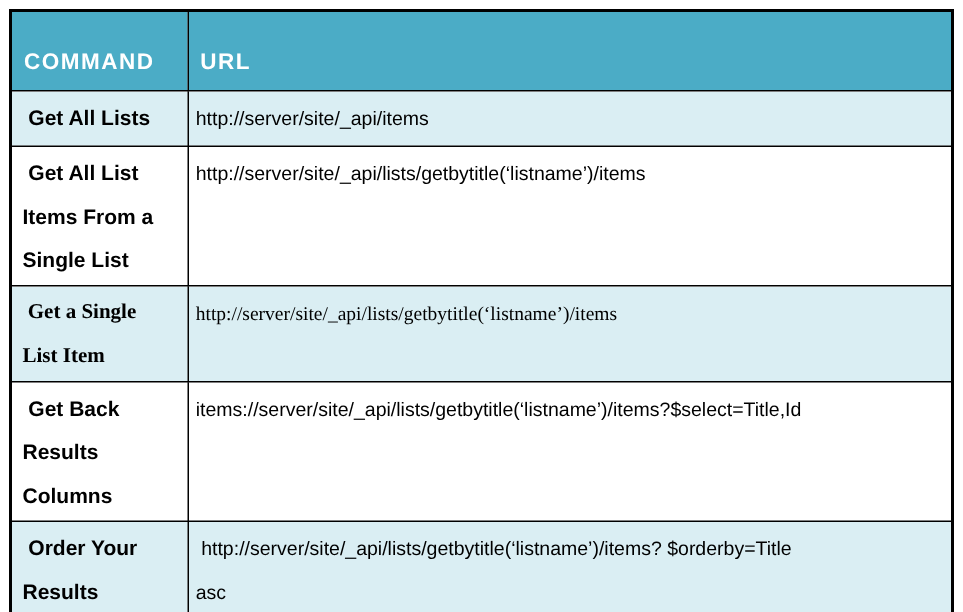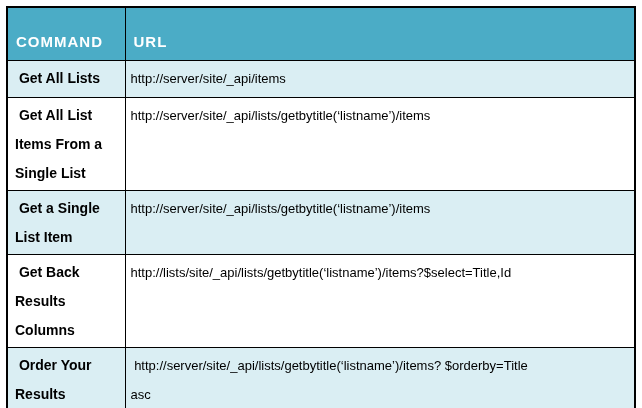--- a/index.html
+++ b/index.html
@@ -56,21 +56,21 @@
   }
   tbody td.command-cell {
     font-size: 14px;
     font-weight: bold;
     padding-left: 7px;
   }
   tbody tr:nth-child(odd) td { background: #DAEEF3; }
   tbody tr:nth-child(even) td { background: #ffffff; }
   tr.row-1 { height: 37px; }
   tr.row-2 { height: 91px; margin-top: 36px; }
-  tr.row-3 { height: 58px; }
+  tr.row-3 { height: 58px; font-family: Liberation Serif, serif; }
   tr.row-4 { height: 91px; }
   tr.row-5 { height: 65px; }
 </style>
 </head>
 <body>
 
 <div class="page">
   <table class="api-table">
     <colgroup>
       <col style="width:118px">
@@ -95,21 +95,21 @@
       </tr>
       <tr class="row-3">
         <td class="command-cell"> Get a Single
 List Item</td>
         <td class="url-cell">http://server/site/_api/lists/getbytitle(‘listname’)/items</td>
       </tr>
       <tr class="row-4">
         <td class="command-cell"> Get Back
 Results
 Columns</td>
-        <td class="url-cell">http://lists/site/_api/lists/getbytitle(‘listname’)/items?$select=Title,Id</td>
+        <td class="url-cell">items://server/site/_api/lists/getbytitle(‘listname’)/items?$select=Title,Id</td>
       </tr>
       <tr class="row-5">
         <td class="command-cell"> Order Your
 Results</td>
         <td class="url-cell"> http://server/site/_api/lists/getbytitle(‘listname’)/items? $orderby=Title
 asc</td>
       </tr>
     </tbody>
   </table>
 </div>

